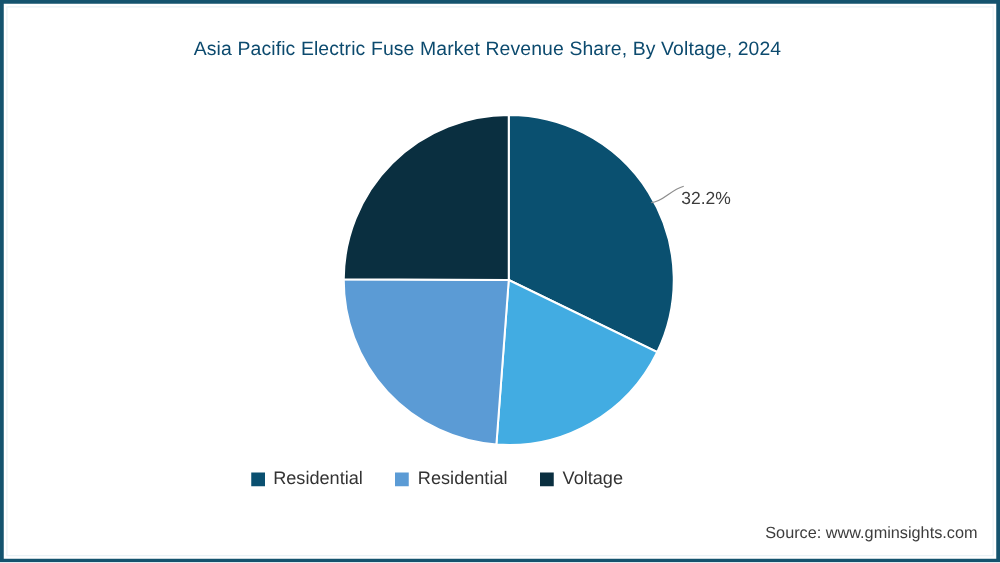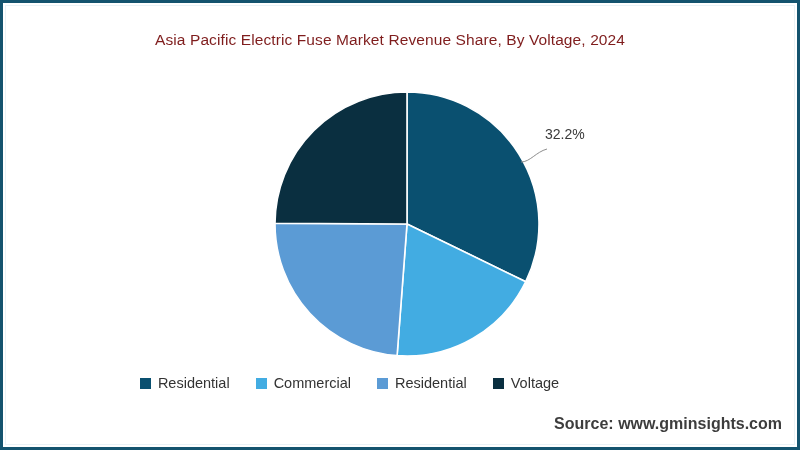--- a/index.html
+++ b/index.html
@@ -34,21 +34,21 @@
     border: 1px solid #eaf2f6;
     pointer-events: none;
   }
 
   .chart-title {
     position: absolute;
     left: 155px;
     top: 30px;
     width: 560px;
     font-size: 15.5px;
-    color: #7f1d1d;
+    color: #0c4a6e;
     letter-spacing: 0.1px;
     line-height: 20px;
     white-space: nowrap;
   }
 
   
   .pie-wrap {
     position: absolute;
     left: 274px;
     top: 91px;
@@ -62,21 +62,21 @@
     position: absolute;
     left: 520px;
     top: 140px;
     width: 40px;
     height: 30px;
     overflow: visible;
   }
   .data-label {
     position: absolute;
     left: 545px;
-    top: 126px;
+    top: 150px;
     font-size: 14px;
     color: #3b3b3b;
     white-space: nowrap;
   }
 
   
   .legend {
     position: absolute;
     left: 0;
     top: 375px;
@@ -101,24 +101,23 @@
     font-size: 14.5px;
     color: #333333;
     white-space: nowrap;
   }
 
   
   .source {
     position: absolute;
     right: 18px;
     bottom: 17px;
-    font-size: 16px;
+    font-size: 13px;
     color: #3d3d3d;
     white-space: nowrap;
-    font-weight: bold;
   }
 </style>
 </head>
 <body>
 
 <div class="figure">
 
   <div class="frame-outer"></div>
   <div class="frame-inner"></div>
 
@@ -140,24 +139,20 @@
   </svg>
 
   <div class="data-label">32.2%</div>
 
   <div class="legend" id="legend-root">
       <div class="legend-item">
         <span class="legend-swatch" style="background: rgb(10, 80, 112);"></span>
         <span class="legend-label">Residential</span>
       </div>
       <div class="legend-item">
-        <span class="legend-swatch" style="background: rgb(66, 172, 226);"></span>
-        <span class="legend-label">Commercial</span>
-      </div>
-      <div class="legend-item">
         <span class="legend-swatch" style="background: rgb(91, 155, 213);"></span>
         <span class="legend-label">Residential</span>
       </div>
       <div class="legend-item">
         <span class="legend-swatch" style="background: rgb(10, 47, 64);"></span>
         <span class="legend-label">Voltage</span>
       </div>
     </div>
 
   <div class="source">Source: www.gminsights.com</div>

